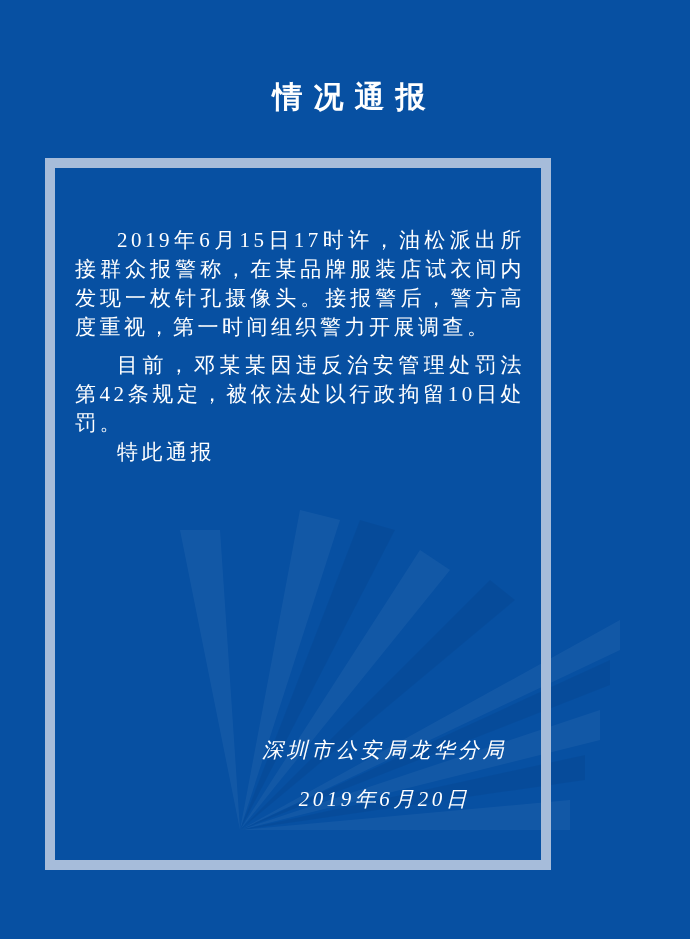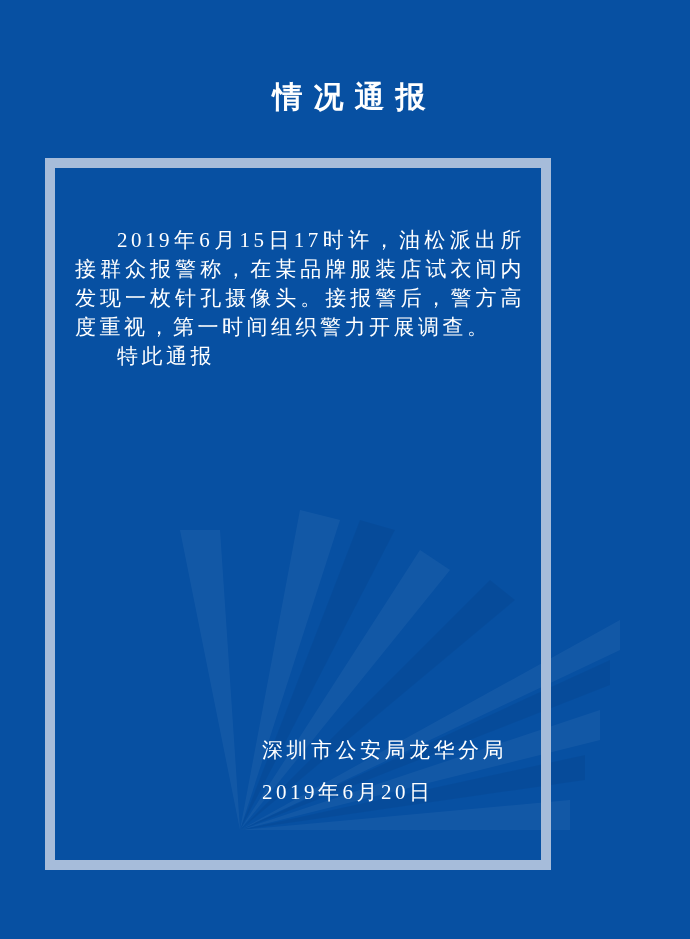--- a/index.html
+++ b/index.html
@@ -61,26 +61,28 @@
     text-justify: inter-character;
     word-break: break-all;
   }
   .notice-body p.par-3 {
     margin-top: 9px;
   }
   .signature-block {
     position: absolute;
     right: 34px;
     top: 568px;
+    text-align: center;
     font-size: 21px;
     letter-spacing: 3.5px;
     line-height: 29px;
+    font-style: italic;
   }
   .signature-block .signature-date {
-    margin-top: 13px;
+    margin-top: 20px;
   }
 </style>
 </head>
 <body>
 
 <svg class="watermark" viewBox="0 0 690 559" xmlns="http://www.w3.org/2000/svg">
   <g transform="translate(240,450)">
     <g fill="#ffffff" opacity="0.045">
       <path d="M0 0 L380 -210 L380 -180 Z"></path>
       <path d="M0 0 L360 -120 L360 -90 Z"></path>
@@ -98,20 +100,21 @@
     <ellipse cx="60" cy="385" rx="210" ry="28" fill="#00275e" opacity="0.18"></ellipse>
     <ellipse cx="150" cy="355" rx="150" ry="18" fill="#00275e" opacity="0.10"></ellipse>
   </g>
 </svg>
 
 <div class="page-title">情况通报</div>
 
 <div class="notice-frame">
   <div class="notice-body">
     <p class="par-0">2019年6月15日17时许，油松派出所接群众报警称，在某品牌服装店试衣间内发现一枚针孔摄像头。接报警后，警方高度重视，第一时间组织警力开展调查。</p>
+    <p class="par-2 par-3">目前，邓某某因违反治安管理处罚法第42条规定，被依法处以行政拘留10日处罚。</p>
     <p class="par-closing">特此通报</p>
   </div>
 
   <div class="signature-block">
     <div class="signature-organization">深圳市公安局龙华分局</div>
     <div class="signature-date">2019年6月20日</div>
   </div>
 </div>
 
 </body></html>

